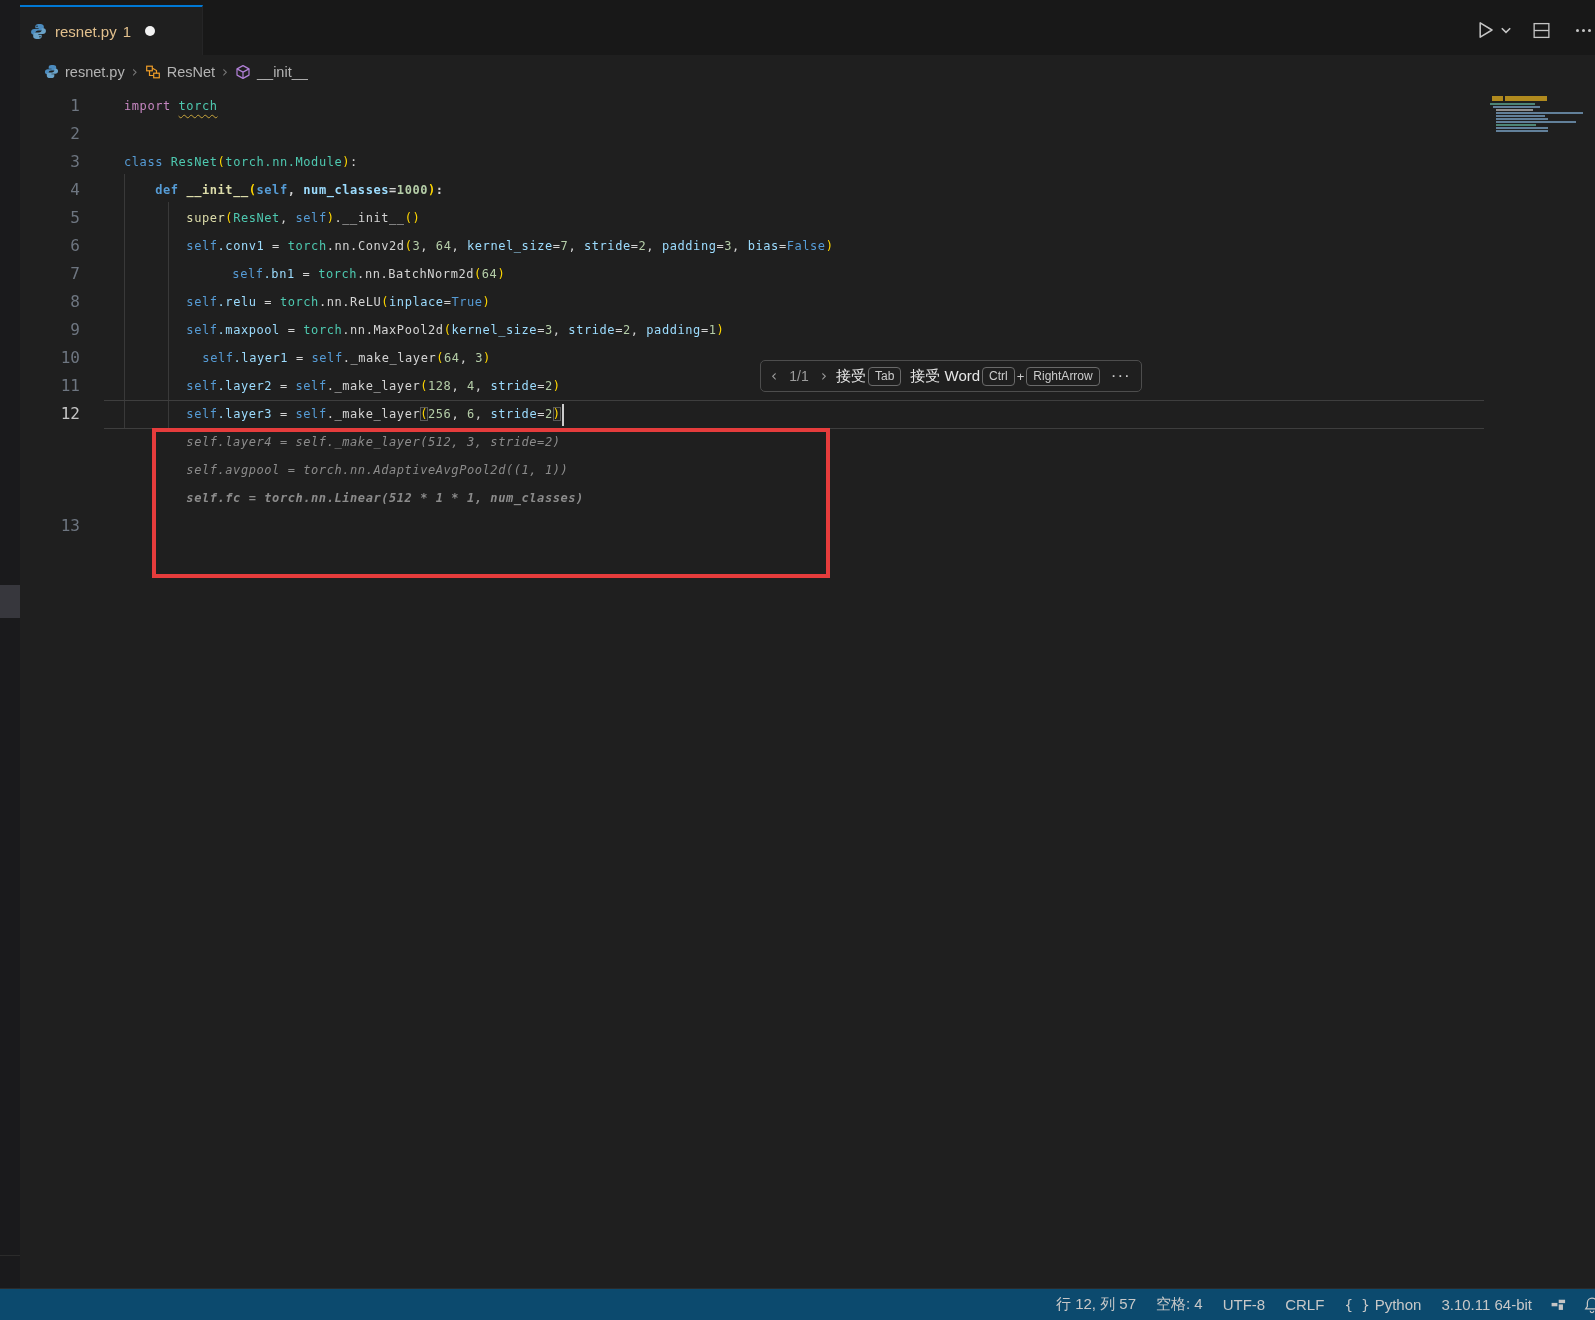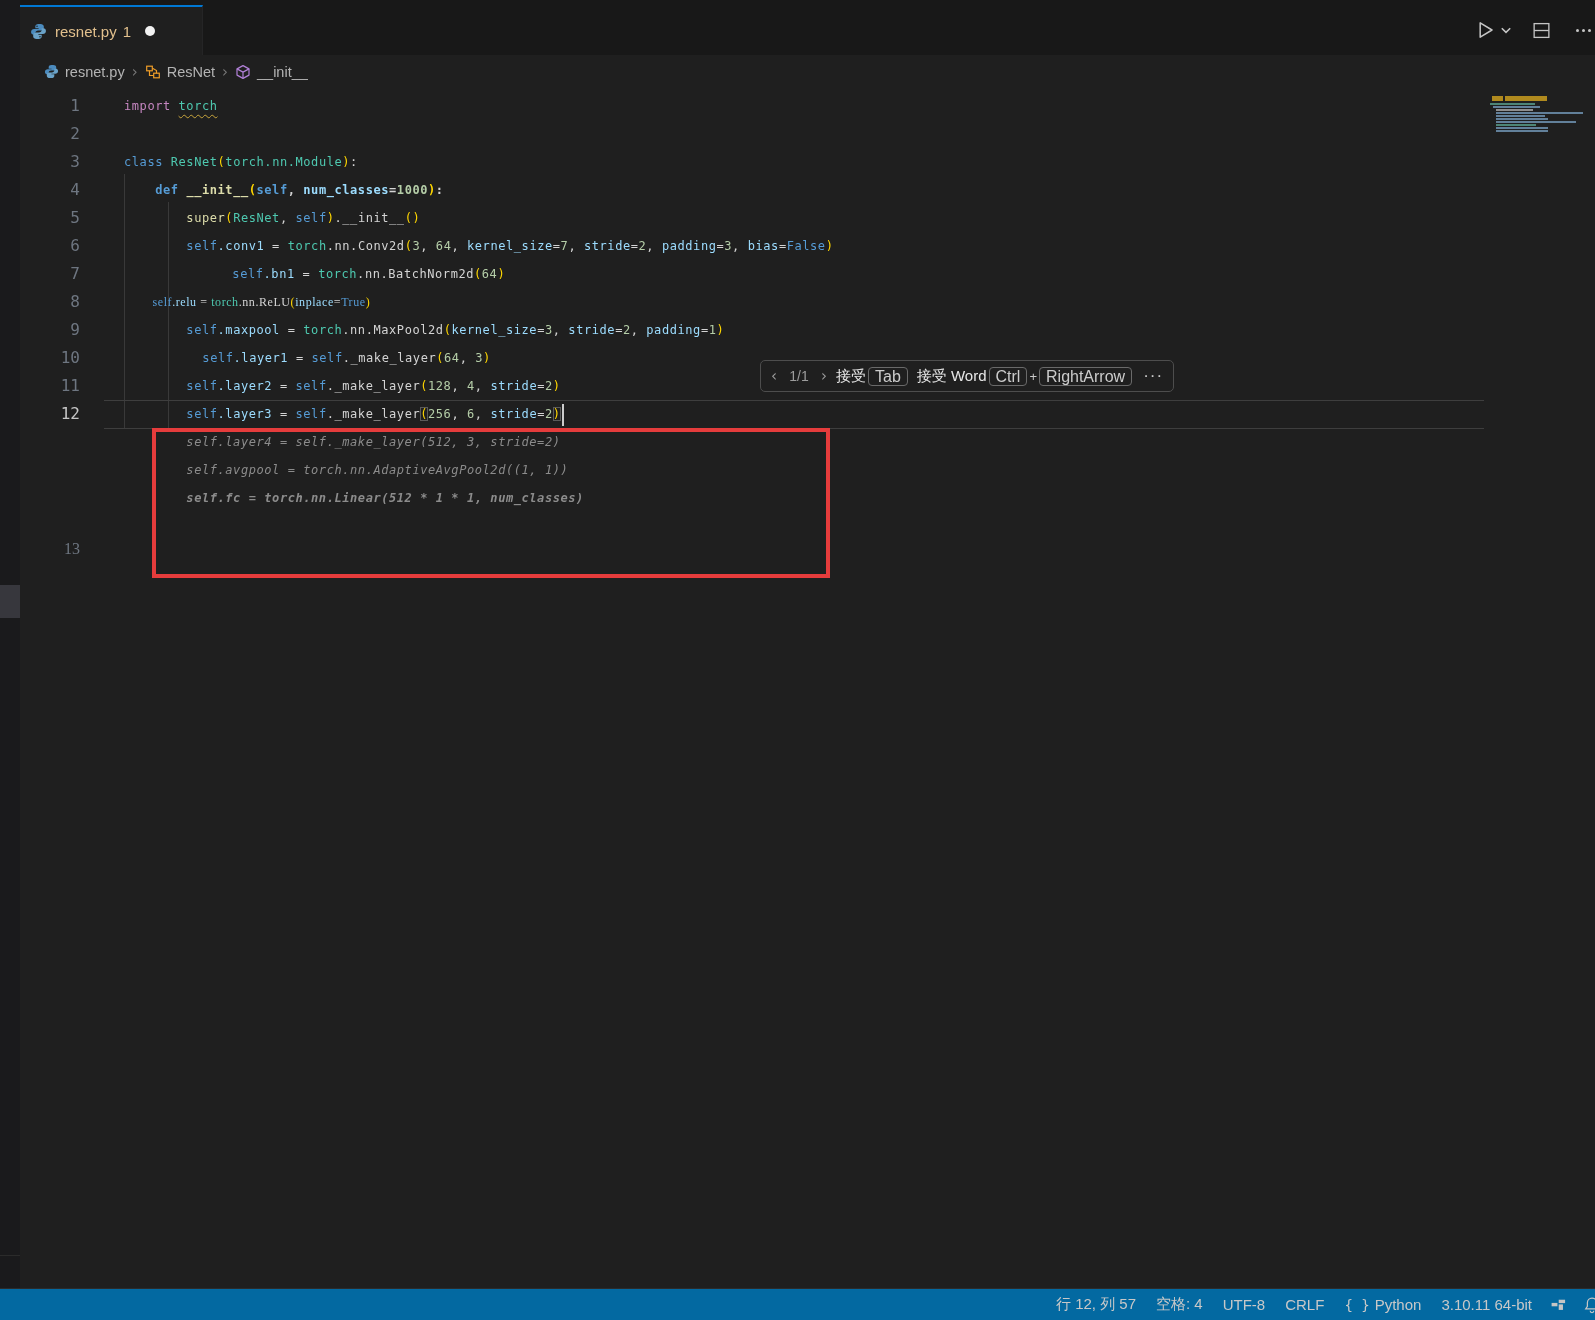--- a/index.html
+++ b/index.html
@@ -58,31 +58,31 @@
   .red-box{position:absolute;border:4px solid #e53c3c;box-sizing:border-box;}
 
   
   .suggest-toolbar{
     position:absolute;display:flex;align-items:center;gap:9px;height:32px;
     background:#1f1f1f;border:1px solid #4d4d4d;border-radius:5px;padding:0 10px;box-sizing:border-box;
   }
   .st-nav{color:#9d9d9d;font-size:15px;cursor:pointer;font-family:"DejaVu Sans",sans-serif;}
   .st-count{color:#9d9d9d;font-size:14px;min-width:26px;text-align:center;}
   .st-btn{color:#e6e6e6;font-size:15px;cursor:pointer;display:flex;align-items:center;gap:2px;}
-  .kbd{border:1px solid #6a6a6a;border-radius:4px;padding:0px 6px;font-size:16px;color:#cccccc;line-height:17px;}
+  .kbd{border:1px solid #6a6a6a;border-radius:4px;padding:0px 6px;font-size:12px;color:#cccccc;line-height:17px;}
   .st-plus{color:#cccccc;font-size:13px;}
   .st-more{color:#cccccc;font-size:17px;letter-spacing:1px;cursor:pointer;margin-left:2px;}
 
   
   .minimap{position:absolute;cursor:pointer;}
   .mm-row{position:absolute;}
 
   
   .statusbar{
-    position:absolute;left:0;right:0;bottom:0;height:32px;background:#0369a1;border-top:1px solid #2b2b2b;
+    position:absolute;left:0;right:0;bottom:0;height:32px;background:#0c4a6e;border-top:1px solid #2b2b2b;
     display:flex;align-items:center;justify-content:flex-end;color:#c8c8c8;font-size:15px;box-sizing:border-box;text-align:right;
   }
   .sb-item{padding:0 10px;height:100%;display:flex;align-items:center;gap:5px;cursor:pointer;white-space:nowrap;}
   .sb-item.iconic{padding:0 8px;}
   .braces{font-family:"DejaVu Sans Mono",monospace;font-size:14px;color:#c8c8c8;}
 </style>
 </head>
 <body>
 
 <div class="stage">
@@ -175,30 +175,30 @@
         <div class="code-line" style="top: 60px;"><span class="tk-kw">class</span><span> </span><span class="tk-type">ResNet</span><span class="tk-br">(</span><span class="tk-type">torch.nn.Module</span><span class="tk-br">)</span><span>:</span></div>
         <div class="gutter-num" style="top: 88px;">4</div>
         <div class="code-line" style="top: 88px; font-weight: bold;"><span>    </span><span class="tk-kw">def</span><span> </span><span class="tk-fn">__init__</span><span class="tk-br">(</span><span class="tk-kw">self</span><span>, </span><span class="tk-prop">num_classes</span><span>=</span><span class="tk-num">1000</span><span class="tk-br">)</span><span>:</span></div>
         <div class="gutter-num" style="top: 116px;">5</div>
         <div class="code-line" style="top: 116px;"><span>        </span><span class="tk-fn">super</span><span class="tk-br">(</span><span class="tk-type">ResNet</span><span>, </span><span class="tk-kw">self</span><span class="tk-br">)</span><span>.__init__</span><span class="tk-br">(</span><span class="tk-br">)</span></div>
         <div class="gutter-num" style="top: 144px;">6</div>
         <div class="code-line" style="top: 144px;"><span>        </span><span class="tk-kw">self</span><span class="tk-prop">.conv1</span><span> = </span><span class="tk-type">torch</span><span>.nn.Conv2d</span><span class="tk-br">(</span><span class="tk-num">3</span><span>, </span><span class="tk-num">64</span><span>, </span><span class="tk-prop">kernel_size</span><span>=</span><span class="tk-num">7</span><span>, </span><span class="tk-prop">stride</span><span>=</span><span class="tk-num">2</span><span>, </span><span class="tk-prop">padding</span><span>=</span><span class="tk-num">3</span><span>, </span><span class="tk-prop">bias</span><span>=</span><span class="tk-kw">False</span><span class="tk-br">)</span></div>
         <div class="gutter-num" style="top: 172px;">7</div>
         <div class="code-line" style="top: 172px; padding-left: 46px;"><span>        </span><span class="tk-kw">self</span><span class="tk-prop">.bn1</span><span> = </span><span class="tk-type">torch</span><span>.nn.BatchNorm2d</span><span class="tk-br">(</span><span class="tk-num">64</span><span class="tk-br">)</span></div>
         <div class="gutter-num" style="top: 200px;">8</div>
-        <div class="code-line" style="top: 200px; font-family: Liberation Serif, serif;"><span>        </span><span class="tk-kw">self</span><span class="tk-prop">.relu</span><span> = </span><span class="tk-type">torch</span><span>.nn.ReLU</span><span class="tk-br">(</span><span class="tk-prop">inplace</span><span>=</span><span class="tk-kw">True</span><span class="tk-br">)</span></div>
+        <div class="code-line" style="top: 200px;"><span>        </span><span class="tk-kw">self</span><span class="tk-prop">.relu</span><span> = </span><span class="tk-type">torch</span><span>.nn.ReLU</span><span class="tk-br">(</span><span class="tk-prop">inplace</span><span>=</span><span class="tk-kw">True</span><span class="tk-br">)</span></div>
         <div class="gutter-num" style="top: 228px;">9</div>
         <div class="code-line" style="top: 228px;"><span>        </span><span class="tk-kw">self</span><span class="tk-prop">.maxpool</span><span> = </span><span class="tk-type">torch</span><span>.nn.MaxPool2d</span><span class="tk-br">(</span><span class="tk-prop">kernel_size</span><span>=</span><span class="tk-num">3</span><span>, </span><span class="tk-prop">stride</span><span>=</span><span class="tk-num">2</span><span>, </span><span class="tk-prop">padding</span><span>=</span><span class="tk-num">1</span><span class="tk-br">)</span></div>
         <div class="gutter-num" style="top: 256px;">10</div>
         <div class="code-line" style="top: 256px; margin-left: 16px;"><span>        </span><span class="tk-kw">self</span><span class="tk-prop">.layer1</span><span> = </span><span class="tk-kw">self</span><span>._make_layer</span><span class="tk-br">(</span><span class="tk-num">64</span><span>, </span><span class="tk-num">3</span><span class="tk-br">)</span></div>
         <div class="gutter-num" style="top: 284px;">11</div>
         <div class="code-line" style="top: 284px;"><span>        </span><span class="tk-kw">self</span><span class="tk-prop">.layer2</span><span> = </span><span class="tk-kw">self</span><span>._make_layer</span><span class="tk-br">(</span><span class="tk-num">128</span><span>, </span><span class="tk-num">4</span><span>, </span><span class="tk-prop">stride</span><span>=</span><span class="tk-num">2</span><span class="tk-br">)</span></div>
         <div class="gutter-num active" style="top: 312px;">12</div>
         <div class="code-line" style="top: 312px;"><span>        </span><span class="tk-kw">self</span><span class="tk-prop">.layer3</span><span> = </span><span class="tk-kw">self</span><span>._make_layer</span><span class="tk-br tk-match">(</span><span class="tk-num">256</span><span>, </span><span class="tk-num">6</span><span>, </span><span class="tk-prop">stride</span><span>=</span><span class="tk-num">2</span><span class="tk-br tk-match">)</span><span class="tk-cursor"></span></div>
-        <div class="gutter-num" style="top: 447px; font-family: Liberation Serif, serif;">13</div>
+        <div class="gutter-num" style="top: 424px;">13</div>
         <div class="code-line" style="top: 424px;"></div>
         <div class="code-line ghost-line" style="top: 340px;">        self.layer4 = self._make_layer(512, 3, stride=2)</div>
         <div class="code-line ghost-line" style="top: 368px;">        self.avgpool = torch.nn.AdaptiveAvgPool2d((1, 1))</div>
         <div class="code-line ghost-line" style="top: 396px; font-weight: bold;">        self.fc = torch.nn.Linear(512 * 1 * 1, num_classes)</div>
       </div>
 
     <div class="red-box" style="left:132px;top:340px;width:678px;height:150px;"></div>
 
     <div class="suggest-toolbar" style="left:740px;top:272px;">
       <span class="st-nav">‹</span>

